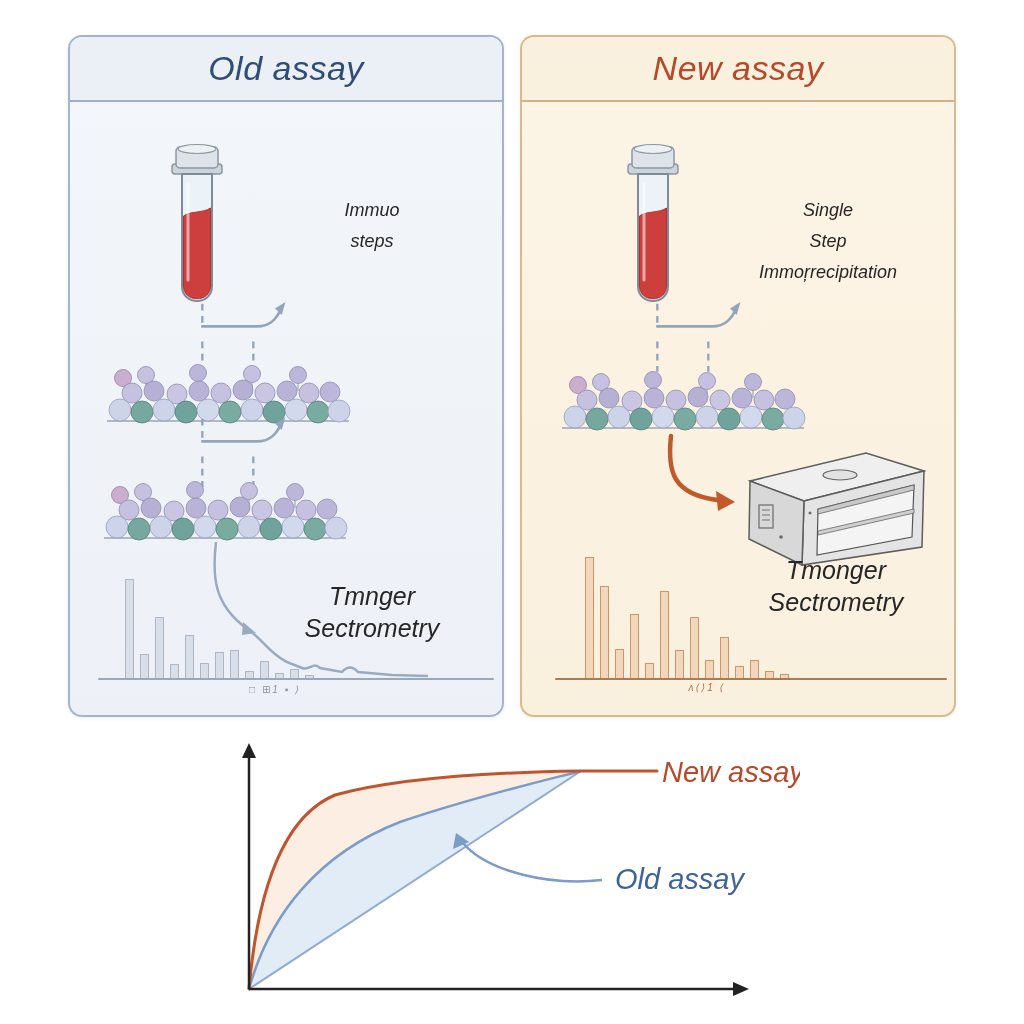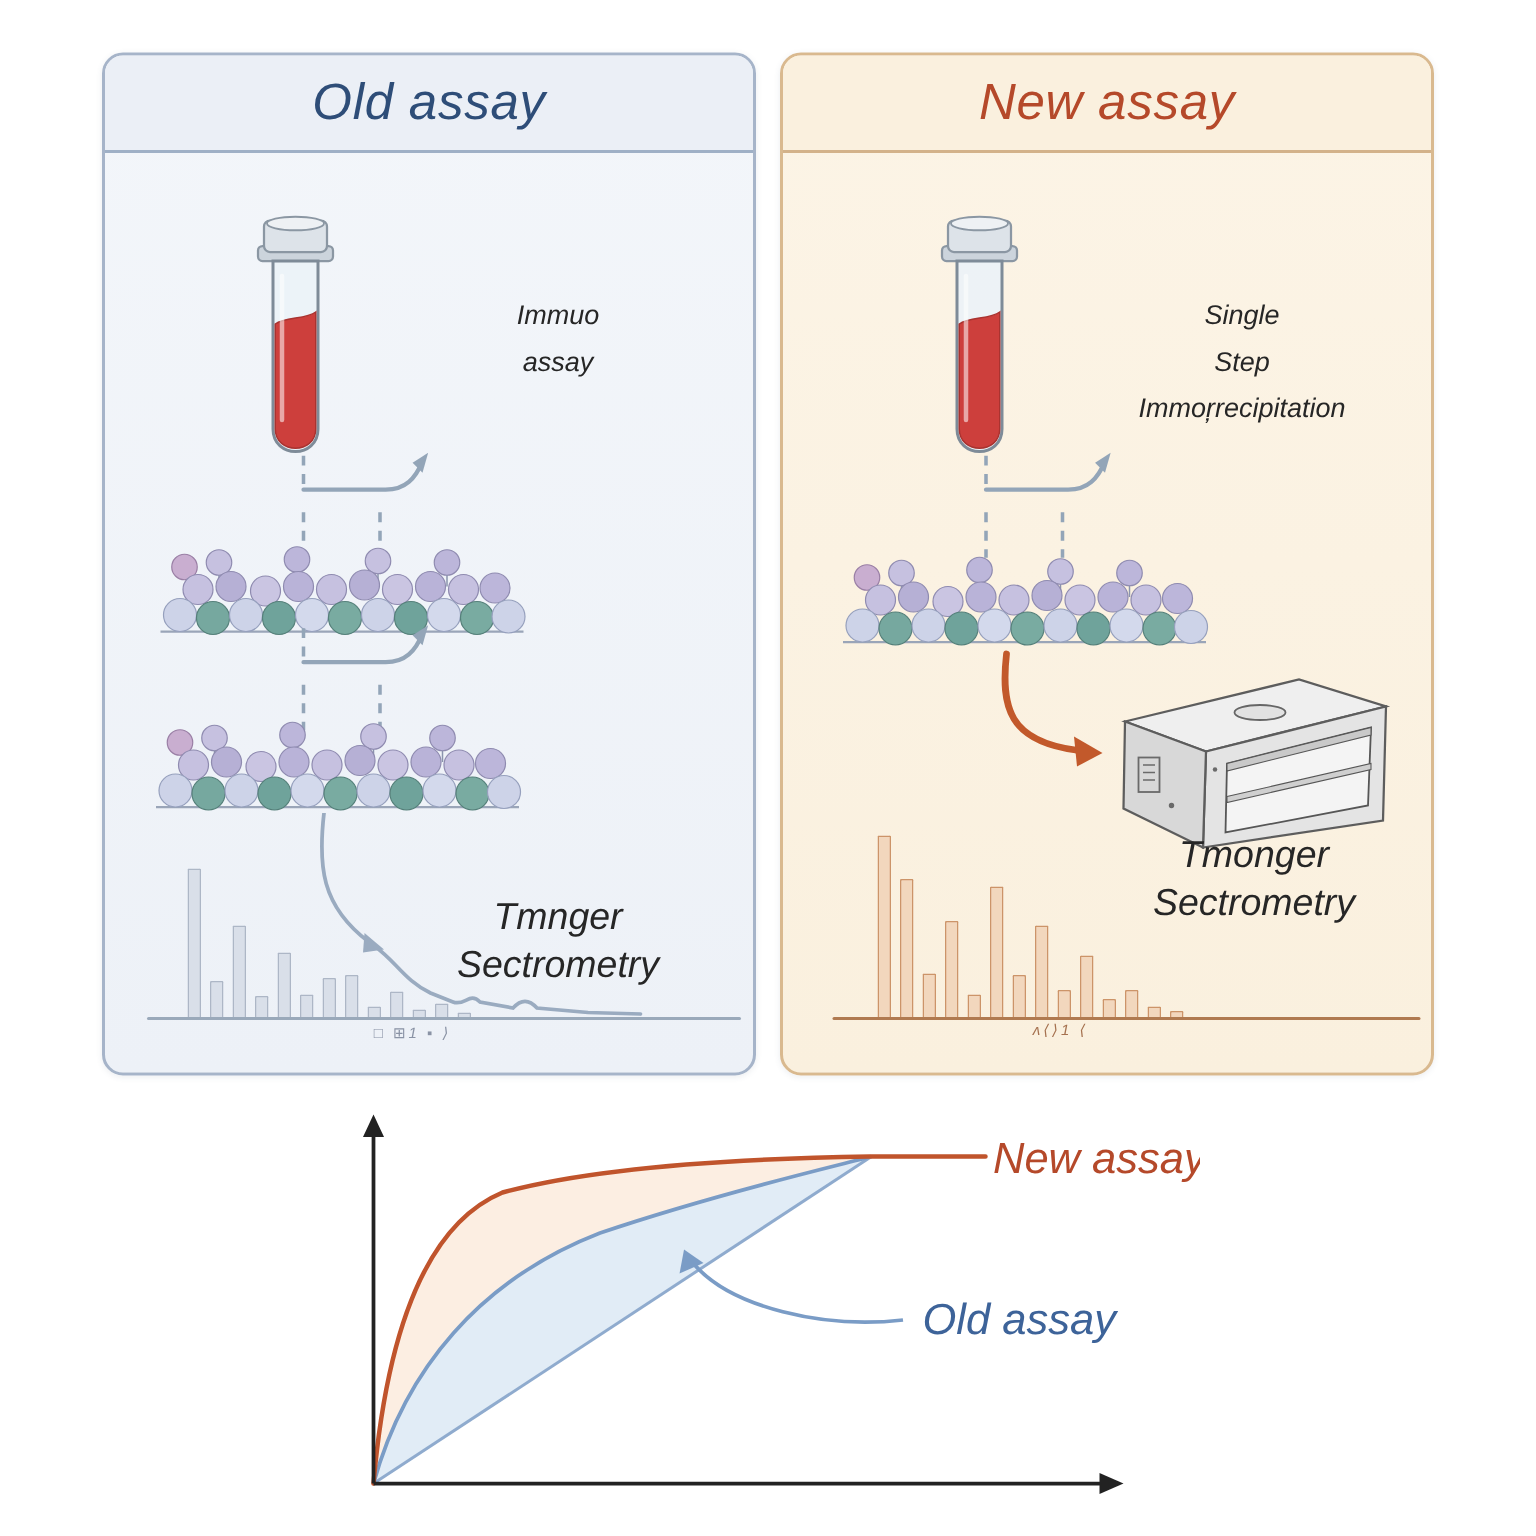--- a/index.html
+++ b/index.html
@@ -90,21 +90,21 @@
     <header class="panel-header">
       <h2 class="panel-title">Old assay</h2>
     </header>
 
     <svg class="abs" style="left:82px;top:103px;" width="90" height="180">
       <use href="#tube-sym"></use>
     </svg>
 
     <div class="abs step-text" style="left:168px;top:158px;">
       <div>Immuo</div>
-      <div>assay</div>
+      <div>steps</div>
     </div>
 
     <svg class="abs" style="left:112px;top:263px;" width="120" height="85" viewBox="0 0 120 90">
         <use href="#steparrow-sym"></use>
       </svg>
 
     <svg class="abs" style="left:33px;top:320px;" width="250" height="70">
         <use href="#beads-sym"></use>
       </svg>
 
@@ -132,21 +132,21 @@
         <div class="bar" style="height: 27px; background: rgb(216, 222, 232); border-color: rgb(168, 178, 194);"></div>
         <div class="bar" style="height: 29px; background: rgb(216, 222, 232); border-color: rgb(168, 178, 194);"></div>
         <div class="bar" style="height: 8px; background: rgb(216, 222, 232); border-color: rgb(168, 178, 194);"></div>
         <div class="bar" style="height: 18px; background: rgb(216, 222, 232); border-color: rgb(168, 178, 194);"></div>
         <div class="bar" style="height: 6px; background: rgb(216, 222, 232); border-color: rgb(168, 178, 194);"></div>
         <div class="bar" style="height: 10px; background: rgb(216, 222, 232); border-color: rgb(168, 178, 194);"></div>
         <div class="bar" style="height: 4px; background: rgb(216, 222, 232); border-color: rgb(168, 178, 194);"></div>
       </div>
     <div class="baseline old" style="left:28px;top:641px;width:396px;"></div>
 
-    <div class="abs ms-text" style="left:170px;top:558px;">
+    <div class="abs ms-text" style="left:170px;top:543px;">
       <div>Tmnger</div>
       <div>Sectrometry</div>
     </div>
 
     <div class="abs garbled old" style="left:120px;top:647px;">□ ⊞1 ▪ ⟩</div>
   </section>
 
   <section class="panel new">
     <header class="panel-header">
       <h2 class="panel-title">New assay</h2>

